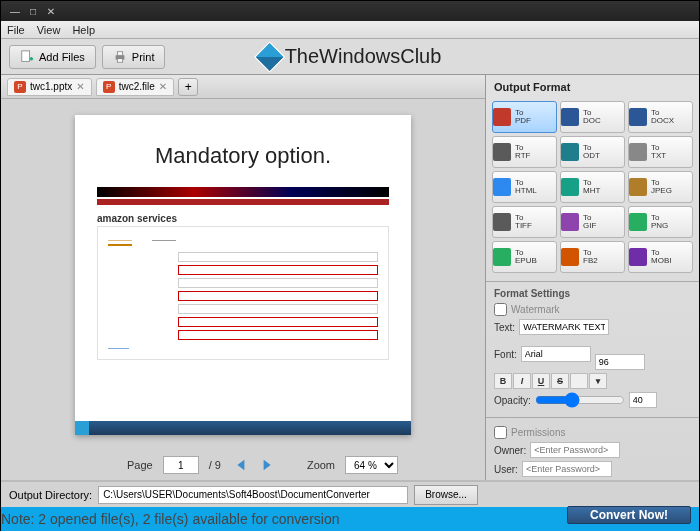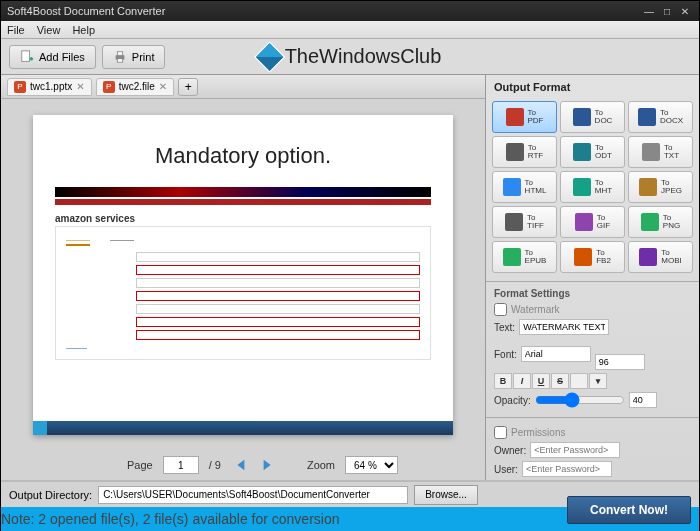--- a/index.html
+++ b/index.html
@@ -16,21 +16,21 @@
 .logo-sq { width: 22px; height: 22px; transform: rotate(45deg); background: linear-gradient(135deg,#2a9fd6 0 50%, #1e6fa0 50% 100%); border: 1px solid #fff; }
 .logo-txt { font-size: 20px; color: #222; }
 .main { flex: 1; display: flex; background: #d3d3d3; overflow: hidden; }
 .left { flex: 1; display: flex; flex-direction: column; border-right: 1px solid #999; }
 .tabs { height: 24px; background: linear-gradient(#e6e6e6,#d2d2d2); display: flex; align-items: center; padding: 0 6px; gap: 4px; border-bottom: 1px solid #aaa; }
 .tab { display: flex; align-items: center; background: #f4f4f4; border: 1px solid #bbb; border-radius: 3px 3px 0 0; padding: 2px 6px; font-size: 10px; gap: 4px; cursor: pointer; }
 .tab .pp { width: 12px; height: 12px; background: #d24726; border-radius: 2px; color: #fff; font-size: 8px; display: flex; align-items: center; justify-content: center; }
 .tab .close { color: #888; font-size: 10px; cursor: pointer; }
 .add-tab { width: 20px; height: 18px; background: linear-gradient(#f0f0f0,#d8d8d8); border: 1px solid #aaa; border-radius: 3px; display: flex; align-items: center; justify-content: center; font-size: 12px; cursor: pointer; }
 .preview { flex: 1; background: #d3d3d3; padding: 8px 16px; display: flex; align-items: center; justify-content: center; }
-.doc { background: #fff; width: 420px; height: 320px; box-shadow: 0 2px 6px rgba(0,0,0,0.3); padding: 20px 22px; font-size: 10px; color: #333; overflow: hidden; position: relative; }
+.doc { background: #fff; width: 336px; height: 320px; box-shadow: 0 2px 6px rgba(0,0,0,0.3); padding: 20px 22px; font-size: 10px; color: #333; overflow: hidden; position: relative; }
 .doc h1 { text-align: center; font-size: 22px; font-weight: normal; color: #222; margin: 8px 0 18px; }
 .doc .bar-top { height: 10px; background: linear-gradient(90deg,#000,#a00,#005,#000); margin-bottom: 2px; }
 .doc .bar-top2 { height: 6px; background: #aa2222; margin-bottom: 8px; }
 .doc .svc { font-size: 10px; font-weight: bold; color: #333; margin: 4px 0 2px; }
 .doc .form-area { border: 1px solid #e0e0e0; padding: 8px 10px; }
 .doc .tabs-row { display: flex; gap: 20px; font-size: 8px; margin-bottom: 6px; }
 .doc .tabs-row span:first-child { color: #c77d00; border-bottom: 2px solid #c77d00; }
 .doc .row { display: flex; margin: 3px 0; align-items: center; }
 .doc .row .lbl { width: 70px; font-size: 7px; color: #555; text-align: right; padding-right: 6px; }
 .doc .row .fld { flex: 1; height: 10px; border: 1px solid #c00; background: #fff; }
@@ -40,45 +40,44 @@
 .doc .taskbar .start { width: 14px; height: 14px; background: #2a9fd6; }
 .pager { height: 30px; background: #d3d3d3; display: flex; align-items: center; justify-content: center; gap: 10px; font-size: 11px; color: #333; padding-left: 39px; }
 .pager input { width: 36px; height: 18px; text-align: center; font-size: 10px; border: 1px solid #aaa; }
 .pager .nav { width: 18px; height: 18px; display: flex; align-items: center; justify-content: center; cursor: pointer; }
 .pager svg { width: 14px; height: 14px; }
 .pager select { height: 18px; font-size: 10px; border: 1px solid #aaa; background: #fff; padding: 0 4px; }
 .outputdir { height: 26px; background: #d3d3d3; display: flex; align-items: center; padding: 0 8px; gap: 6px; font-size: 11px; border-top: 1px solid #bbb; }
 .outputdir input { flex: 0 0 310px; height: 18px; font-size: 10px; padding: 0 4px; border: 1px solid #aaa; background: #fff; }
 .outputdir button { height: 20px; font-size: 10px; padding: 0 10px; background: linear-gradient(#f0f0f0,#d8d8d8); border: 1px solid #999; cursor: pointer; }
 .footerbar { height: 24px; background: #0ea5e9; display: flex; align-items: center; padding: 0 0; font-size: 14px; color: #444; justify-content: space-between; }
-.convert-btn { background: linear-gradient(#3b6ea5,#2a4f7a); color: #fff; border: 1px solid #1e3a5c; height: 28px; padding: 0 22px; font-size: 12px; font-weight: bold; cursor: pointer; border-radius: 2px; margin-right: 6px; position: absolute; right: 2px; bottom: 6px; }
+.convert-btn { background: linear-gradient(#3b6ea5,#2a4f7a); color: #fff; border: 1px solid #1e3a5c; height: 18px; padding: 0 22px; font-size: 12px; font-weight: bold; cursor: pointer; border-radius: 2px; margin-right: 6px; position: absolute; right: 2px; bottom: 6px; }
 .footer-area { position: relative; background: #d3d3d3; height: 50px; border-top: 1px solid #bbb; }
 .right { width: 213px; background: linear-gradient(#e2e2e2,#d6d6d6); display: flex; flex-direction: column; font-size: 10px; color: #333; overflow-y: auto; }
 .section-title { font-size: 11px; font-weight: bold; padding: 6px 8px 4px; color: #222; }
 .format-grid { display: grid; grid-template-columns: repeat(3, 1fr); gap: 3px; padding: 4px 6px 8px; }
-.fmt { height: 32px; background: linear-gradient(#fcfcfc,#e6e6e6); border: 1px solid #b5b5b5; border-radius: 3px; display: flex; align-items: center; justify-content: center; gap: 4px; cursor: pointer; font-size: 8px; line-height: 1; }
+.fmt { height: 32px; background: linear-gradient(#fcfcfc,#e6e6e6); border: 1px solid #b5b5b5; border-radius: 3px; display: flex; align-items: center; justify-content: flex-start; gap: 4px; cursor: pointer; font-size: 8px; line-height: 1; }
 .fmt.sel { background: linear-gradient(#d6ecff,#a8d4ff); border-color: #4a90d9; }
 .fmt .fi { width: 18px; height: 18px; border-radius: 2px; display: flex; align-items: center; justify-content: center; font-size: 7px; color: #fff; }
 .fmt .txt { text-align: left; }
 .settings { padding: 6px 8px; border-top: 1px solid #aaa; }
 .settings .hd { font-weight: bold; font-size: 10px; margin-bottom: 4px; color: #555; }
 .settings label { display: flex; align-items: center; gap: 4px; font-size: 10px; color: #888; margin: 2px 0; }
 .settings input[type=text], .settings input[type=password] { width: 90px; height: 16px; font-size: 9px; border: 1px solid #bbb; padding: 0 3px; background: #fff; }
 .settings .row2 { display: flex; align-items: center; gap: 4px; margin: 3px 0; }
 .settings .formatbtns { display: flex; gap: 1px; margin: 3px 0; }
 .settings .formatbtns span { width: 18px; height: 16px; border: 1px solid #bbb; background: #f0f0f0; display: flex; align-items: center; justify-content: center; font-size: 9px; font-weight: bold; cursor: pointer; }
 .settings .color-swatch { width: 26px; height: 14px; background: #000; border: 1px solid #888; }
 .settings .slider { width: 90px; }
 </style>
 </head>
 <body>
 
 <div class="window">
   <div class="titlebar">
-    <span>Soft4Boost Document Converter</span>
     <div class="win-btns">
       <span>—</span>
       <span>□</span>
       <span>✕</span>
     </div>
   </div>
 
   <div class="menubar">
     <span>File</span>
     <span>View</span>

